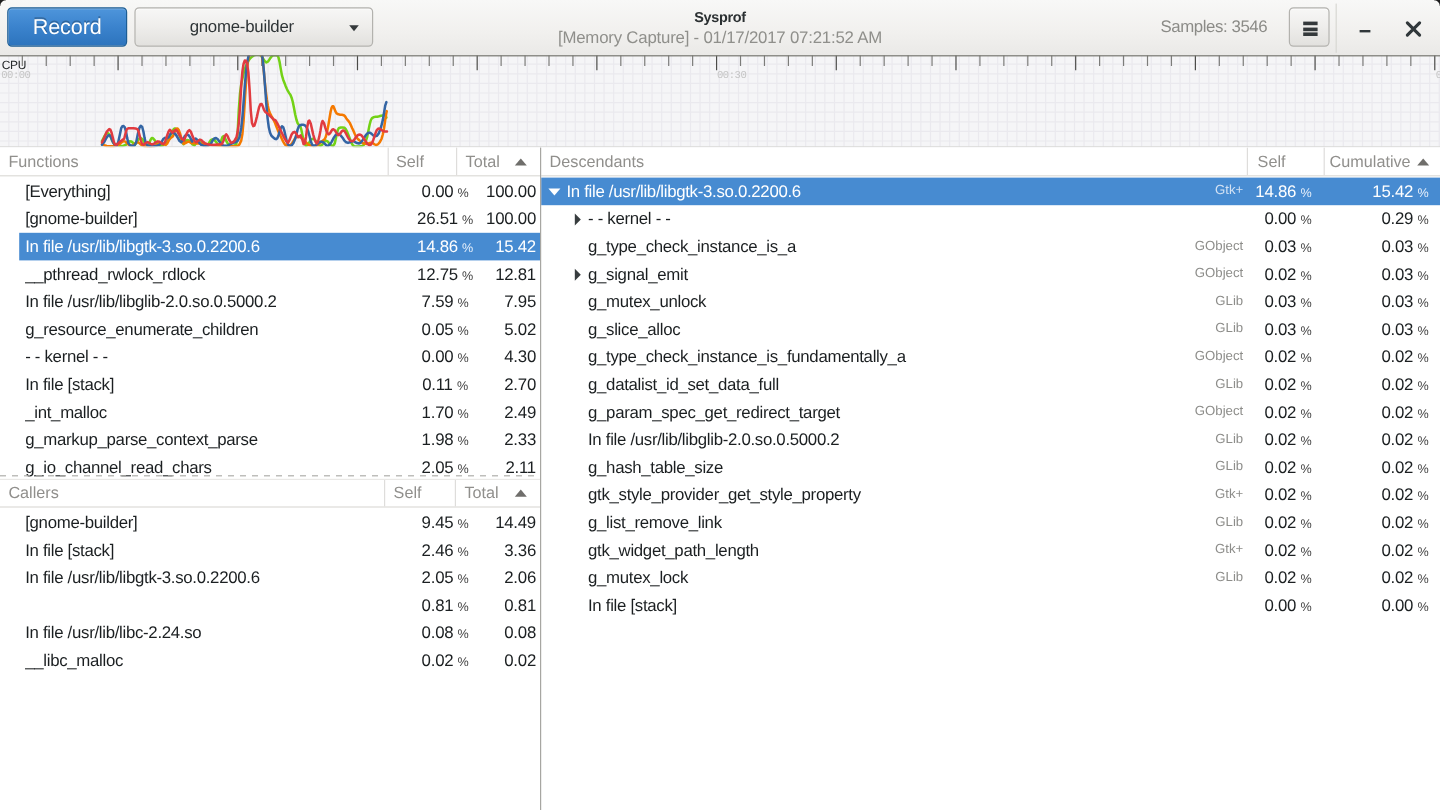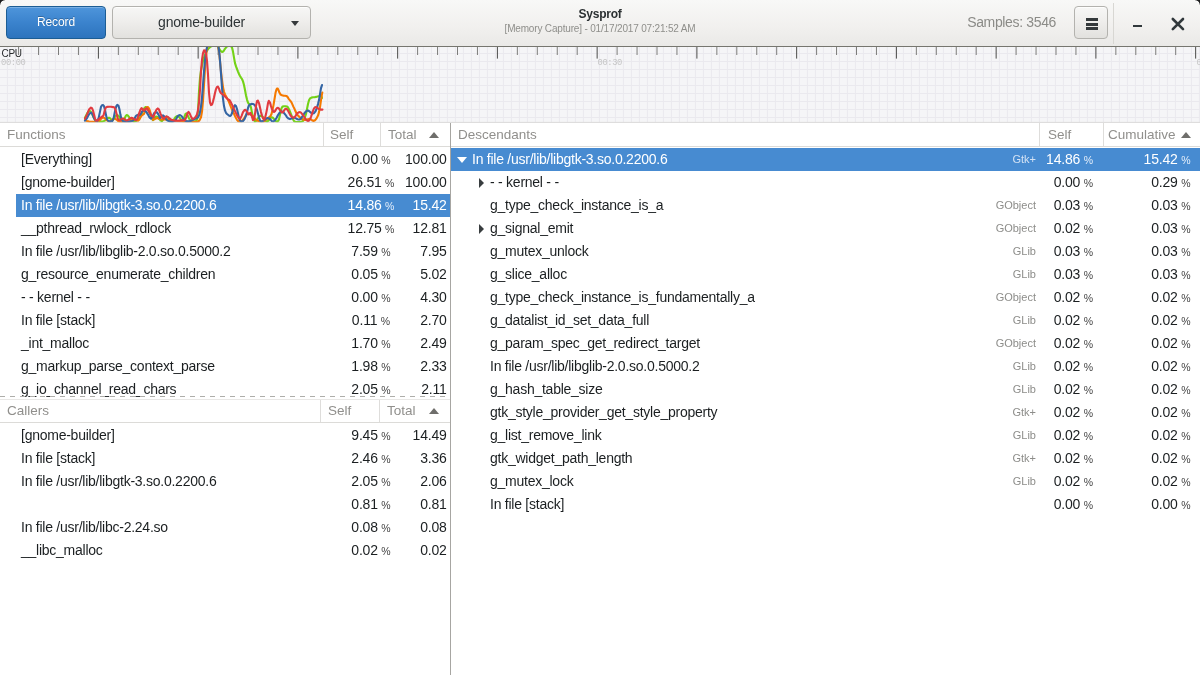--- a/index.html
+++ b/index.html
@@ -7,34 +7,34 @@
 
 
 #hb { position:absolute; left:0; top:0; width:1200px; height:46.8px;
   background:linear-gradient(to bottom,#f8f8f7 0%,#f1f0ee 60%,#eae9e7 100%);
   border-bottom:1px solid #76766f; }
 .corner { position:absolute; top:0; width:5px; height:5px; }
 #cl { left:0; background:radial-gradient(circle at 5px 5px, rgba(0,0,0,0) 4.3px, #1d1d1d 5.2px); }
 #cr { right:0; background:radial-gradient(circle at 0 5px, rgba(0,0,0,0) 4.3px, #1d1d1d 5.2px); }
 #rec { position:absolute; left:6px; top:6px; width:100px; height:33px; border-radius:4px;
   border:1px solid #1c5d94; background:linear-gradient(to bottom,#4e95db 0%,#3b83cd 50%,#2d74bd 100%);
-  color:#fff; font-size:12px; line-height:31px; text-align:center; letter-spacing:-0.1px;
+  color:#fff; font-size:18px; line-height:31px; text-align:center; letter-spacing:-0.1px;
   text-shadow:0 -1px 0 rgba(0,0,0,.25); box-shadow:inset 0 1px 0 rgba(255,255,255,.25); }
 .gbtn { position:absolute; top:6px; height:33px; border-radius:4px; border:1px solid #b3b2ae;
   background:linear-gradient(to bottom,#f7f7f6 0%,#eeedeb 50%,#e2e1de 100%);
   box-shadow:inset 0 1px 0 rgba(255,255,255,.8); }
 #combo { left:112px; width:199px; color:#2e3436; font-size:14px; line-height:31px; letter-spacing:-0.2px; }
 #combo .lbl { position:absolute; left:0; right:20px; text-align:center; }
 #combo .arr { position:absolute; right:11px; top:14px; width:0; height:0;
   border-left:4.5px solid transparent; border-right:4.5px solid transparent;
   border-top:5.5px solid #35393b; }
 #title { position:absolute; left:400px; width:400px; top:7px; text-align:center;
   font-size:12px; font-weight:bold; color:#2b3032; letter-spacing:-0.25px; }
 #subtitle { position:absolute; left:380px; width:440px; top:23px; text-align:center;
-  font-size:10px; color:#8f8f8b; letter-spacing:-0.17px; }
+  font-size:14px; color:#8f8f8b; letter-spacing:-0.17px; }
 #samples { position:absolute; right:144px; top:14px; font-size:14px; color:#8b8b87;
   letter-spacing:-0.35px; }
 #menu { left:1074px; width:34px; }
 #menu .bars { position:absolute; left:11px; top:11.3px; width:11.5px; }
 #menu .bars div { height:2.9px; background:#34393b; margin-bottom:1.5px; }
 #hsep { position:absolute; left:1113px; top:3px; width:1px; height:41px; background:#d8d7d3; }
 #minb { position:absolute; left:1132.5px; top:24.5px; width:9.5px; height:2.9px; background:#31383b; }
 
 
 #vsep { position:absolute; left:450px; top:123px; width:1px; height:552px; background:#a7a6a2; }

